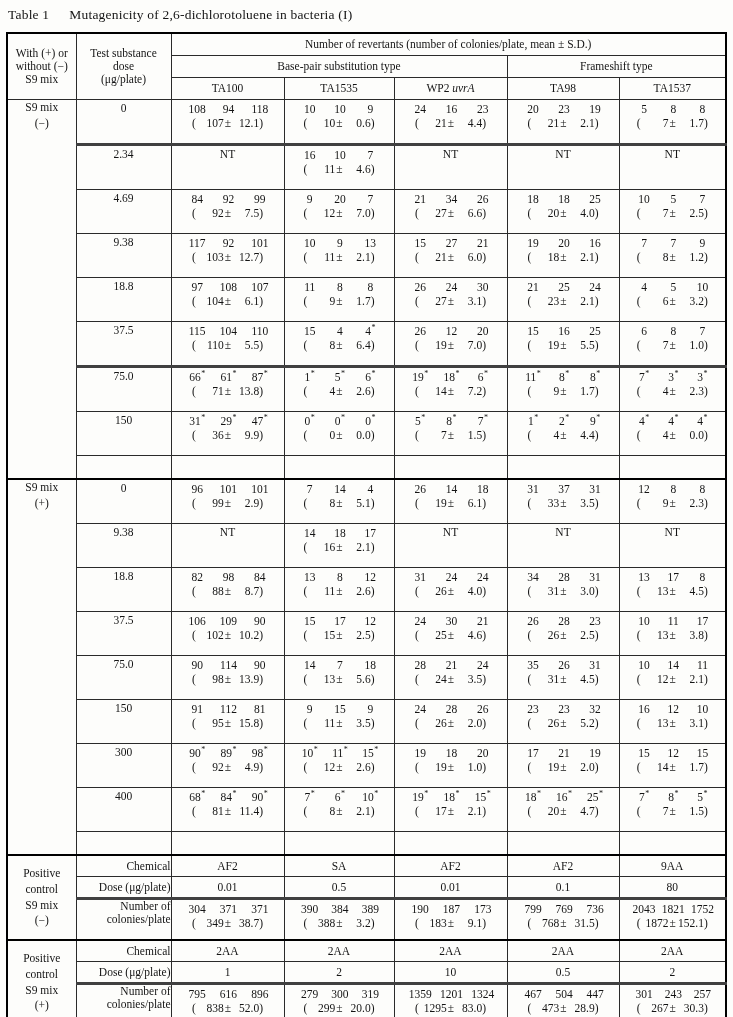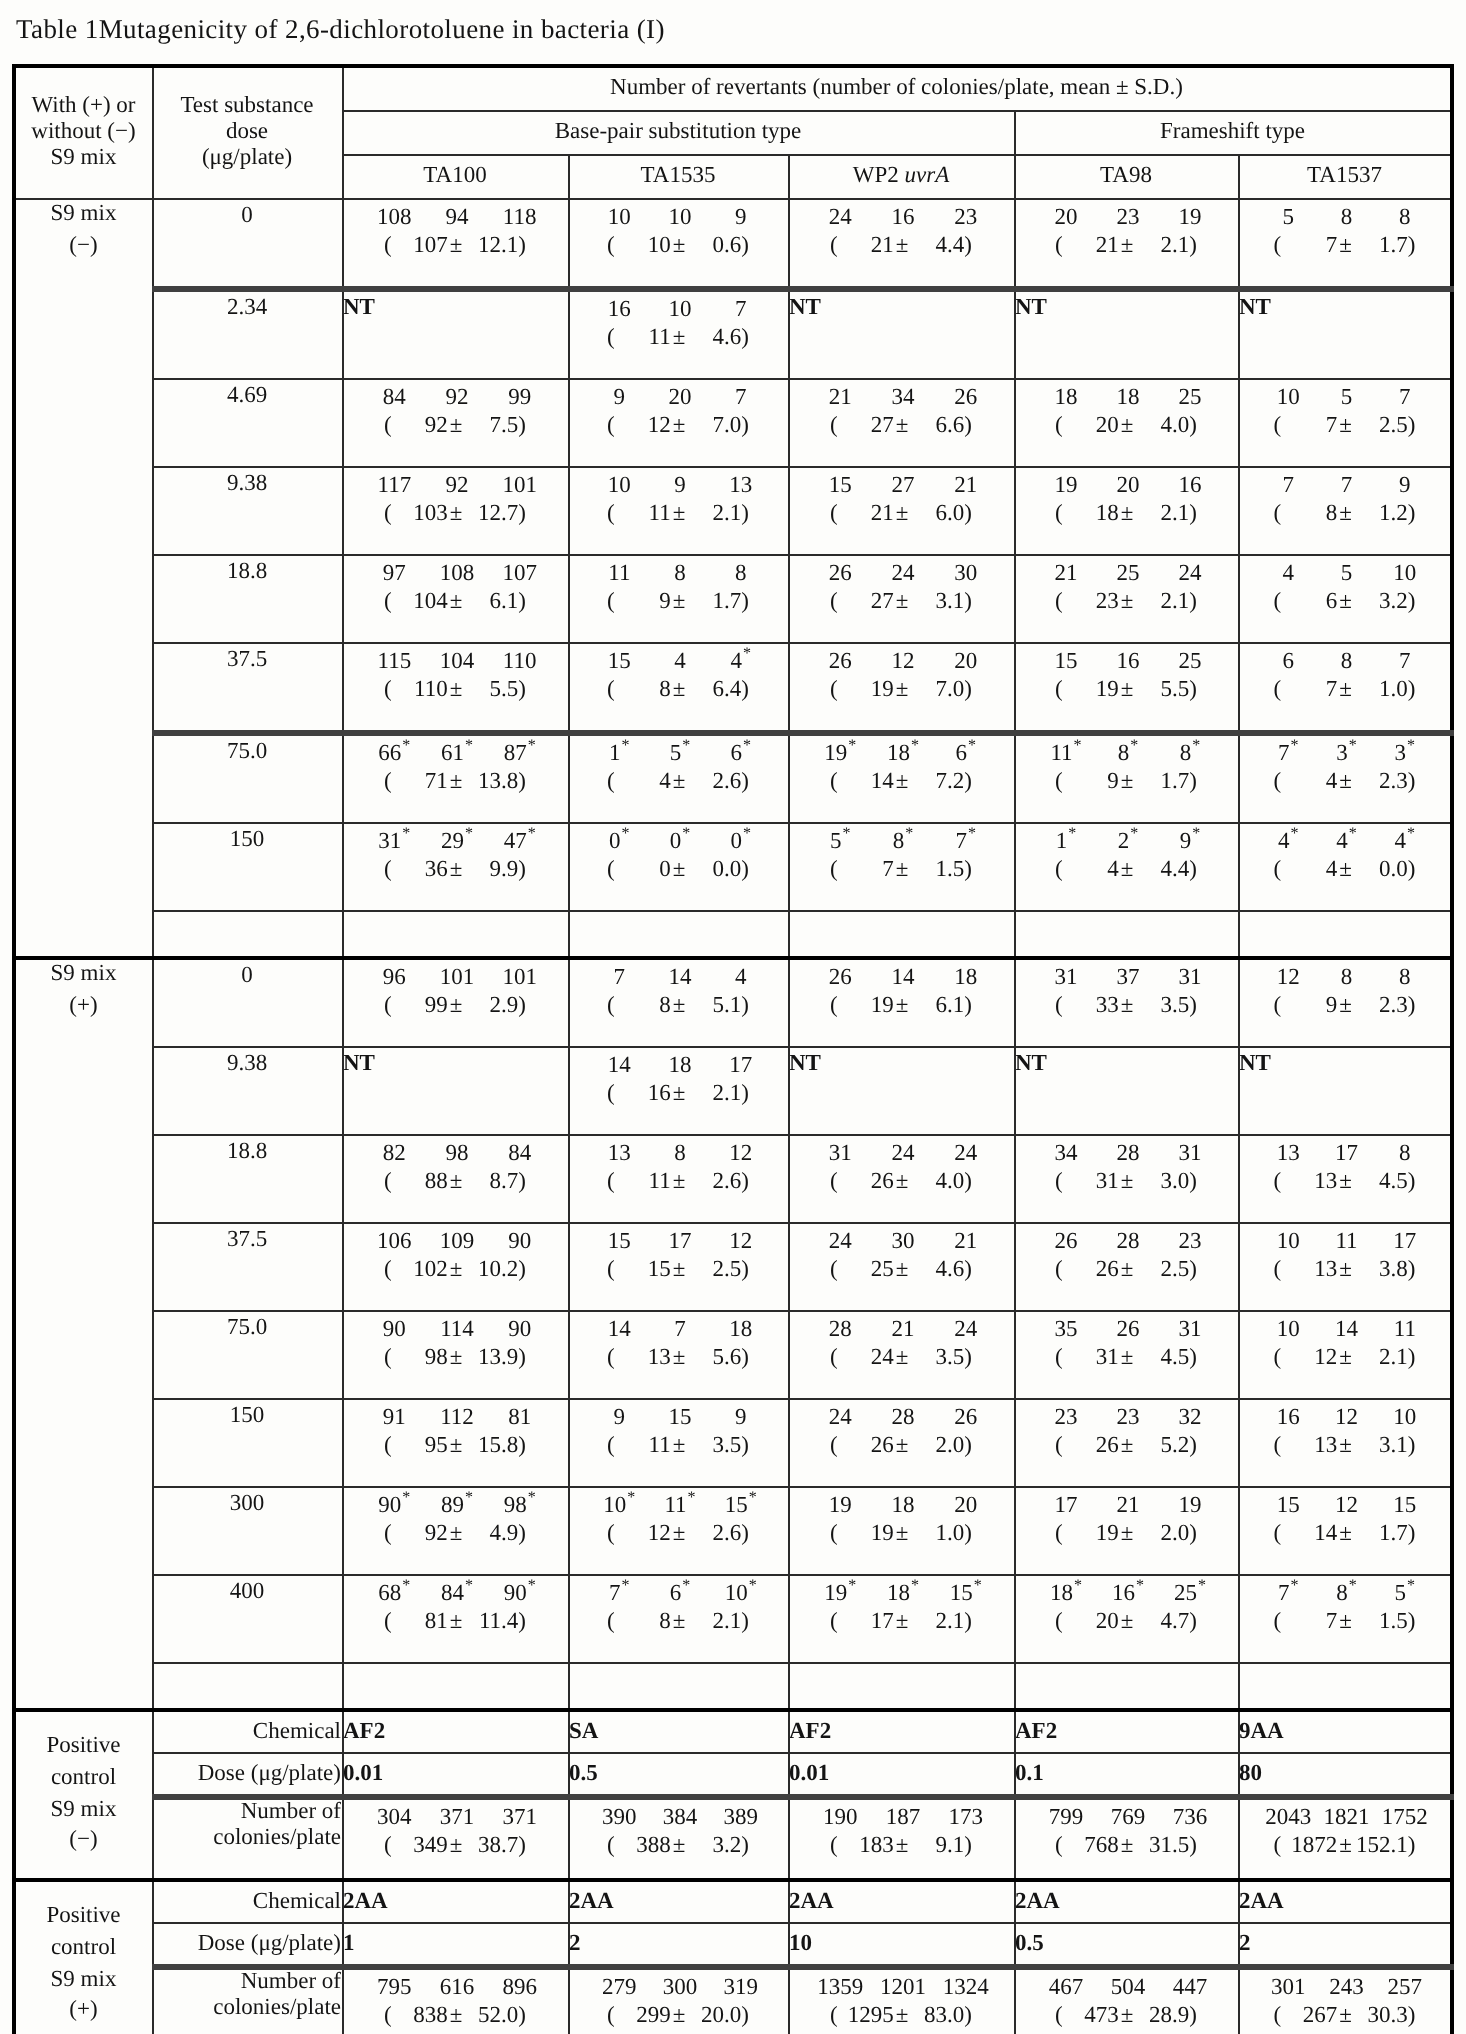--- a/index.html
+++ b/index.html
@@ -3,38 +3,38 @@
 <meta charset="utf-8">
 <style>
   html,body{margin:0;padding:0;}
   body{
     width:733px;height:1017px;background:#fdfdfb;color:#141414;
     font-family:"Liberation Serif","DejaVu Serif",serif;
     -webkit-font-smoothing:antialiased;
   }
   .page{padding:4px 4px 0 6px;}
   .title{font-size:13.5px;margin:3px 0 9px 2px;letter-spacing:.2px;}
-  .title .t-prefix{margin-right:0;}
+  .title .t-prefix{margin-right:20px;}
   table{border-collapse:collapse;width:721px;table-layout:fixed;border:2px solid #000;}
   th,td{border:1px solid #2a2a2a;padding:0;font-weight:normal;overflow:hidden;}
   thead th{font-size:11.5px;height:21px;line-height:1.15;}
   .pre{white-space:pre-line;}
   .strain em{font-style:italic;text-align:center;}
   
   .data-row td{height:41px;vertical-align:top;font-size:11.5px;}
   .empty-row td{height:20px;}
   .ctl-row td{height:20px;vertical-align:middle;font-size:11.5px;}
   .tall-row td{height:39px;vertical-align:top;font-size:11.5px;}
   .sec-start td{border-top:2px solid #000;}
   .gray-top td{border-top:3px solid #404040;}
   .sec-label{white-space:pre-line;text-align:center;vertical-align:middle;font-size:11.5px;line-height:1.35;}
   .dose-cell{text-align:center;padding-top:2px;vertical-align:top;font-size:11.5px;}
   .row-label{white-space:pre-line;text-align:right;font-size:11.5px;line-height:1.1;}
   .ctl-row .dose-cell,.ctl-row td{padding-top:0;}
-  .plain{text-align:left;padding-top:2px;font-weight:bold;}
+  .plain{text-align:center;padding-top:2px;}
   .ctl-row .plain{padding-top:0;}
   .vals{display:flex;padding:2px 8px 0 10px;line-height:1.25;}
   .vals span{flex:1;text-align:center;white-space:nowrap;}
   .vals sup{font-size:8px;line-height:0;vertical-align:super;margin-left:.5px;}
   .mline{display:flex;justify-content:center;line-height:1.25;white-space:nowrap;}
   .mline .mean{min-width:28px;text-align:right;}
   .mline .sd{min-width:28px;text-align:right;}
   .mline .pm{margin-left:1px;}
 </style>
 </head>

